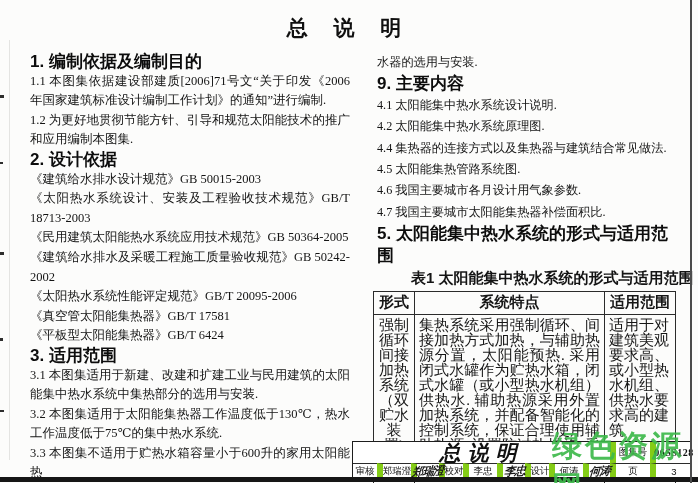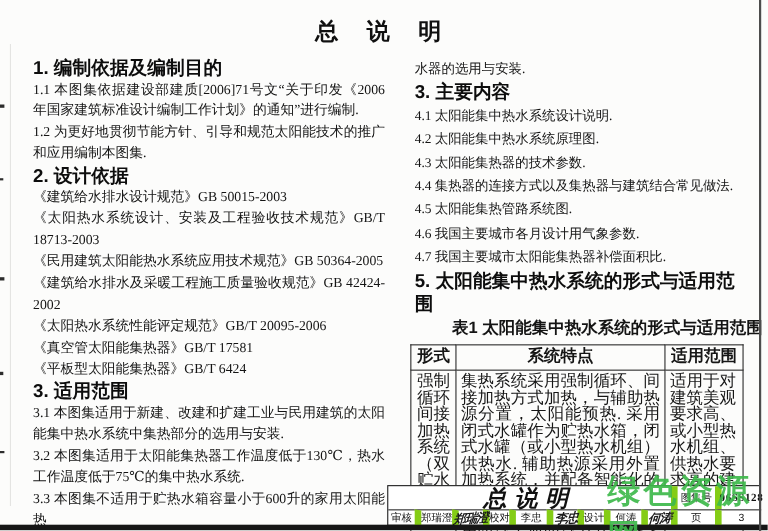--- a/index.html
+++ b/index.html
@@ -86,36 +86,35 @@
   <h1 class="doc-title">总 说 明</h1>
 
   <div class="col col-left">
     <h2>1. 编制依据及编制目的</h2>
     <p>1.1 本图集依据建设部建质[2006]71号文“关于印发《2006年国家建筑标准设计编制工作计划》的通知”进行编制.</p>
     <p>1.2 为更好地贯彻节能方针、引导和规范太阳能技术的推广和应用编制本图集.</p>
     <h2>2. 设计依据</h2>
     <p>《建筑给水排水设计规范》GB 50015-2003</p>
     <p>《太阳热水系统设计、安装及工程验收技术规范》GB/T 18713-2003</p>
     <p>《民用建筑太阳能热水系统应用技术规范》GB 50364-2005</p>
-    <p>《建筑给水排水及采暖工程施工质量验收规范》GB 42424-2002</p>
+    <p>《建筑给水排水及采暖工程施工质量验收规范》GB 50242-2002</p>
     <p>《太阳热水系统性能评定规范》GB/T 20095-2006</p>
     <p>《真空管太阳能集热器》GB/T 17581</p>
     <p>《平板型太阳能集热器》GB/T 6424</p>
     <h2>3. 适用范围</h2>
     <p>3.1 本图集适用于新建、改建和扩建工业与民用建筑的太阳能集中热水系统中集热部分的选用与安装.</p>
     <p>3.2 本图集适用于太阳能集热器工作温度低于130℃，热水工作温度低于75℃的集中热水系统.</p>
     <p>3.3 本图集不适用于贮热水箱容量小于600升的家用太阳能热</p>
   </div>
 
   <div class="col col-right">
     <p>水器的选用与安装.</p>
-    <h2>3. 主要内容</h2>
+    <h2>9. 主要内容</h2>
     <p>4.1 太阳能集中热水系统设计说明.</p>
     <p>4.2 太阳能集中热水系统原理图.</p>
-    <p>4.3 太阳能集热器的技术参数.</p>
     <p>4.4 集热器的连接方式以及集热器与建筑结合常见做法.</p>
     <p>4.5 太阳能集热管路系统图.</p>
     <p>4.6 我国主要城市各月设计用气象参数.</p>
     <p>4.7 我国主要城市太阳能集热器补偿面积比.</p>
     <h2>5. 太阳能集中热水系统的形式与适用范围</h2>
     <div class="tcaption">表1  太阳能集中热水系统的形式与适用范围</div>
 
     <table class="sys">
       <tbody>
           <tr>

